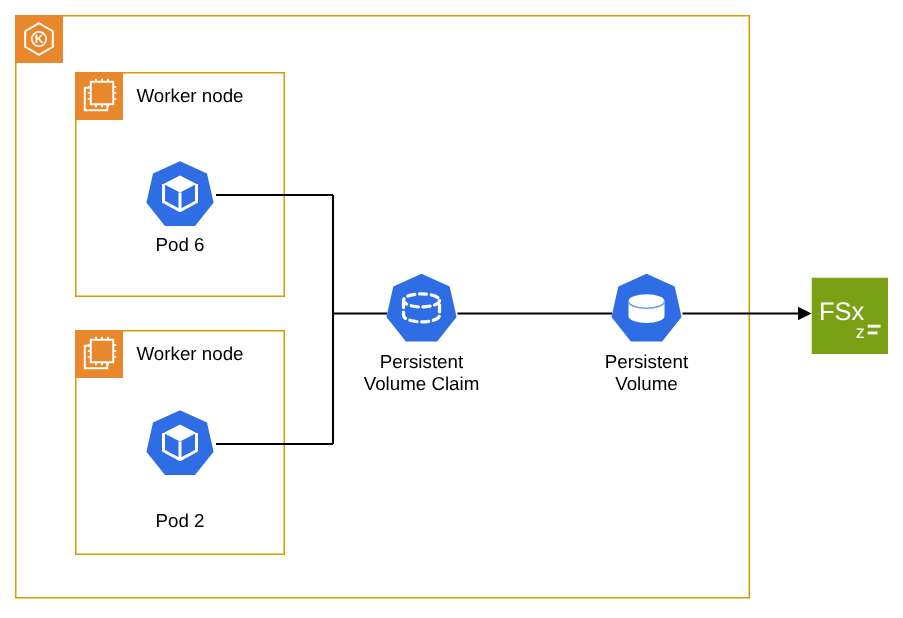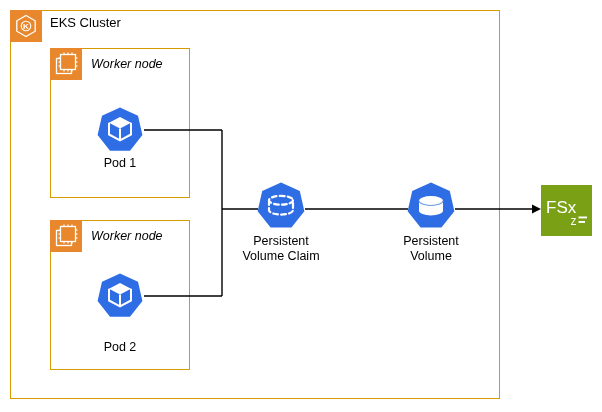--- a/index.html
+++ b/index.html
@@ -12,21 +12,21 @@
   #worker-box-1 { left:50px; top:48px;  width:140px; height:150px; }
   #worker-box-2 { left:50px; top:220px; width:140px; height:150px; }
 
   .corner-icon { position:absolute; width:32px; height:32px; }
   #eks-icon    { left:10px; top:10px; }
   #node-icon-1 { left:50px; top:48px; }
   #node-icon-2 { left:50px; top:220px; }
 
   .group-label { position:absolute; font-size:13px; line-height:16px; white-space:nowrap; }
   #cluster-label { left:50px; top:15px; }
-  .node-label { position:absolute; font-size:12.5px; line-height:15px; white-space:nowrap;font-style:italic; }
+  .node-label { position:absolute; font-size:12.5px; line-height:15px; white-space:nowrap; }
   #node-label-1 { left:91px; top:57px; }
   #node-label-2 { left:91px; top:229px; }
 
   .k8s-icon { position:absolute; }
   #pod-icon-1 { left:97px;  top:107px; width:46px; height:46px; }
   #pod-icon-2 { left:97px;  top:273px; width:46px; height:46px; }
   #pvc-icon   { left:257px; top:182px; width:48px; height:48px; }
   #pv-icon    { left:407px; top:182px; width:48px; height:48px; }
   #fsx-icon   { position:absolute; left:541px; top:185px; width:51px; height:51px; }
 
@@ -61,21 +61,20 @@
   </svg>
 
   <svg class="corner-icon" id="eks-icon" viewBox="0 0 32 32">
     <rect width="32" height="32" fill="#E8872B"></rect>
     <g stroke="#ffffff" stroke-width="1.3" fill="none">
       <polygon points="16,5.5 25.2,10.8 25.2,21.2 16,26.5 6.8,21.2 6.8,10.8"></polygon>
       <circle cx="16" cy="16" r="4.8" stroke-width="1.1"></circle>
     </g>
     <text x="16" y="18.8" font-size="8" font-weight="bold" fill="#ffffff" text-anchor="middle" font-family="Liberation Sans, sans-serif">K</text>
   </svg>
-  <div class="group-label" id="cluster-label">EKS Cluster</div>
 
   <svg class="corner-icon" id="node-icon-1" viewBox="0 0 32 32">
     <rect width="32" height="32" fill="#E8872B"></rect>
     <rect x="6.5" y="10.5" width="15" height="15" fill="none" stroke="#ffffff" stroke-width="1.3"></rect>
     <rect x="10.5" y="6.5" width="15" height="15" fill="#E8872B" stroke="#ffffff" stroke-width="1.3"></rect>
     <g stroke="#ffffff" stroke-width="1.2">
       <line x1="14" y1="4.5" x2="14" y2="6.5"></line>
         <line x1="18" y1="4.5" x2="18" y2="6.5"></line>
         <line x1="22" y1="4.5" x2="22" y2="6.5"></line>
       <line x1="14" y1="21.5" x2="14" y2="23.5"></line>
@@ -90,21 +89,21 @@
     </g>
   </svg>
   <div class="node-label" id="node-label-1">Worker node</div>
 
   <svg class="k8s-icon" id="pod-icon-1" viewBox="0 0 46 46">
     <polygon points="23,0.5 41,8.7 45.4,28.1 33,43.7 13,43.7 0.6,28.1 5,8.7" fill="#2E6DE4"></polygon>
     <polygon points="23,10 34,15.7 23,21.4 12,15.7" fill="#ffffff"></polygon>
     <path d="M12,15.7 L12,27.5 L23,33.4 L34,27.5 L34,15.7" fill="none" stroke="#ffffff" stroke-width="2" stroke-linejoin="round"></path>
     <line x1="23" y1="21.4" x2="23" y2="33.4" stroke="#ffffff" stroke-width="2"></line>
   </svg>
-  <div class="icon-label" id="pod-label-1">Pod 1</div>
+  <div class="icon-label" id="pod-label-1">Pod 6</div>
 
   <svg class="corner-icon" id="node-icon-2" viewBox="0 0 32 32">
     <rect width="32" height="32" fill="#E8872B"></rect>
     <rect x="6.5" y="10.5" width="15" height="15" fill="none" stroke="#ffffff" stroke-width="1.3"></rect>
     <rect x="10.5" y="6.5" width="15" height="15" fill="#E8872B" stroke="#ffffff" stroke-width="1.3"></rect>
     <g stroke="#ffffff" stroke-width="1.2">
       <line x1="14" y1="4.5" x2="14" y2="6.5"></line>
         <line x1="18" y1="4.5" x2="18" y2="6.5"></line>
         <line x1="22" y1="4.5" x2="22" y2="6.5"></line>
       <line x1="14" y1="21.5" x2="14" y2="23.5"></line>

